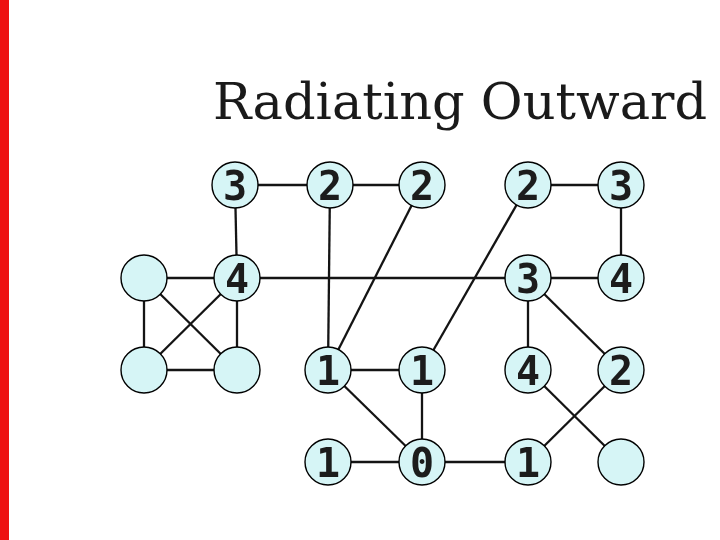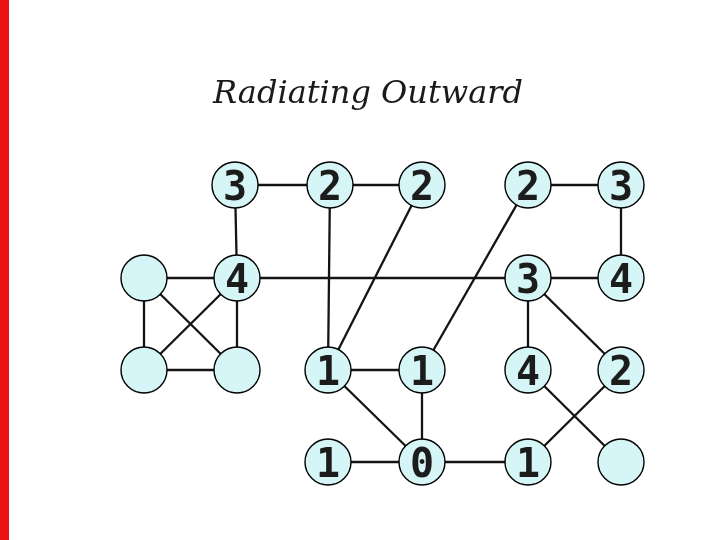--- a/index.html
+++ b/index.html
@@ -11,25 +11,24 @@
     font-family:"DejaVu Sans", sans-serif;
   }
   .accent-stripe{
     position:absolute;left:0;top:0;
     width:9px;height:540px;
   }
   .slide-title{
     position:absolute;
     left:213px;top:76px;
     font-family:"DejaVu Serif", serif;
-    font-size:32px;
+    font-size:51px;
     line-height:1;
     color:#1a1a1a;
     white-space:nowrap;
-    font-style:italic;
   }
   .graph-svg{
     position:absolute;left:0;top:0;
     width:720px;height:540px;
   }
   .node-label{
     font-family:"DejaVu Sans Mono", monospace;
     font-weight:bold;
     font-size:40px;
   }

